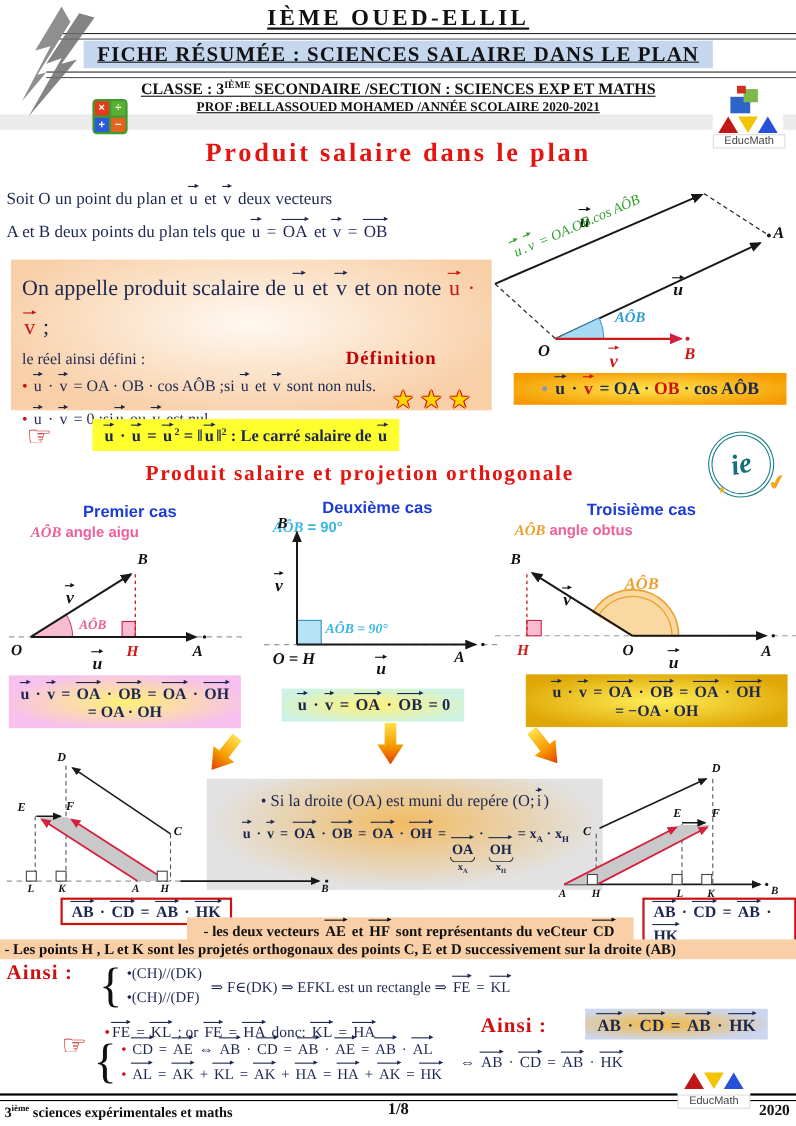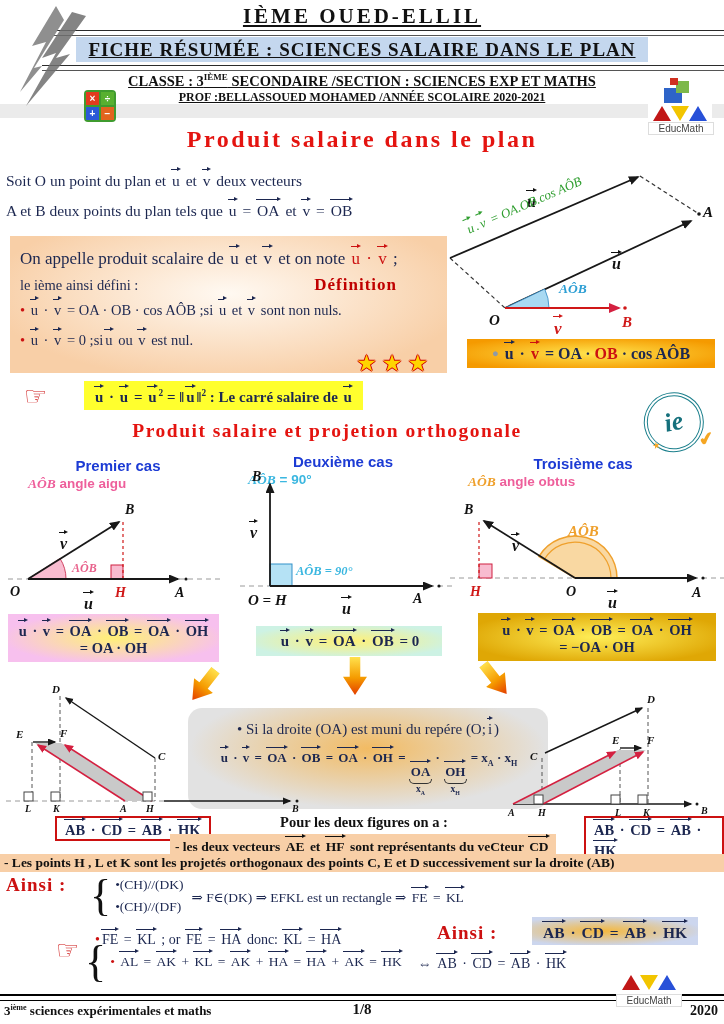--- a/index.html
+++ b/index.html
@@ -19,21 +19,21 @@
   .stack .ubrow{width:88%;height:4px;border:1px solid #333;border-top:none;border-radius:0 0 6px 6px;margin-top:1px;}
   .stack .ssub{font-size:9.5px;margin-top:1px;}
   
   .rule{position:absolute;height:4px;border-top:1.6px solid #2b2b2b;border-bottom:1.6px solid #555;}
   
   .defbox{background:radial-gradient(ellipse at 50% 42%,#fff9f2 0%,#f8cfa7 78%);}
   .cosbox{background:radial-gradient(ellipse at 50% 50%,#ffe34d 0%,#f59a00 85%);}
   .fbox1{background:radial-gradient(ellipse at 50% 50%,#fff176 0%,#f7c0ee 75%);}
   .fbox2{background:radial-gradient(ellipse at 50% 50%,#fff176 0%,#cdf2e4 80%);}
   .fbox3{background:radial-gradient(ellipse at 50% 50%,#ffee58 0%,#dfa705 80%);}
-  .graybox{background:radial-gradient(ellipse at 50% 40%,#f2bb63 0%,#e2e2e2 70%);border-radius:14px;}
+  .graybox{background:radial-gradient(ellipse at 50% 40%,#f2bb63 0%,#e2e2e2 70%);}
   .ainsibox{background:radial-gradient(ellipse at 42% 50%,#f5b83d 0%,#ccd6ee 75%);}
   .redbox{border:2px solid #cc1111;background:#fff;padding:0 6px;font-weight:bold;}
   .peachhl{background:#f8cfa7;}
   .navy{color:#1c2750;}
   
   .pl{position:absolute;font-style:italic;font-size:12px;line-height:1;font-weight:bold;}
   .vl{position:absolute;font-size:16px;font-weight:bold;font-style:italic;line-height:1;}
   .fig{position:absolute;}
   .fig svg{position:absolute;left:0;top:0;}
   .darrow{position:absolute;width:24px;height:38px;
@@ -104,23 +104,23 @@
     <span class="abs" style="left:5px;top:28px;white-space:nowrap"><i class="triu"></i><i class="trid"></i><i class="triu blue"></i></span>
     <span class="abs sans" style="left:0;top:44px;width:64px;text-align:center;font-size:10px;color:#444;border:1px solid #ddd">EducMath</span>
   </div>
 
   <div class="abs ctr" style="top:126px;left:0;right:0;font-size:24px;font-weight:bold;letter-spacing:2.5px;color:#e41410">Produit salaire dans le plan</div>
 
   <div class="abs navy" style="left:6px;top:168px;font-size:15.5px">Soit O  un point du plan et  <span class="vec">u</span>  et  <span class="vec">v</span>  deux vecteurs</div>
   <div class="abs navy" style="left:6px;top:198px;font-size:15.5px">A et B deux points du plan tels que  <span class="vec">u</span> = <span class="vec">OA</span>  et  <span class="vec">v</span> = <span class="vec">OB</span></div>
 
   <div class="abs defbox" style="left:10px;top:236px;width:437px;height:137px;padding:8px 10px;box-sizing:border-box">
-    <div class="navy" style="font-size:17px;line-height:1.8">On appelle produit scalaire de <span class="vec">u</span> et <span class="vec">v</span> et on note <span class="mred"><span class="vec">u</span> · <span class="vec">v</span></span> ;</div>
+    <div class="navy" style="font-size:20px;line-height:1.8">On appelle produit scalaire de <span class="vec">u</span> et <span class="vec">v</span> et on note <span class="mred"><span class="vec">u</span> · <span class="vec">v</span></span> ;</div>
     <div style="display:flex;align-items:baseline">
-      <span class="navy" style="font-size:14.5px">le ième ainsi défini :</span>
+      <span class="navy" style="font-size:14.5px">le réel ainsi défini :</span>
       <span style="margin-left:auto;margin-right:40px;color:#c00000;font-weight:bold;font-size:17px;letter-spacing:1px">Définition</span>
     </div>
     <div class="navy" style="font-size:14.5px;line-height:2.1"><span class="mred">•</span> <span class="vec">u</span> · <span class="vec">v</span> = OA · OB · cos AÔB ;si <span class="vec">u</span> et <span class="vec">v</span> sont non nuls.</div>
     <div class="navy" style="font-size:14.5px;line-height:2.1"><span class="mred">•</span> <span class="vec">u</span> · <span class="vec">v</span> = 0 ;si<span class="vec">u</span> ou <span class="vec">v</span> est nul.</div>
     <span class="abs star3" style="right:14px;bottom:-4px">★★★</span>
   </div>
 
   <div class="fig" style="left:445px;top:163px;width:279px;height:174px">
     <svg width="279" height="174" viewBox="0 0 279 174">
       <line x1="5" y1="95" x2="60" y2="145" stroke="#333" stroke-width="1.2" stroke-dasharray="4,3"></line>
@@ -222,21 +222,21 @@
     <i class="pl" style="left:242px;top:93px;font-size:14px">A</i>
     <b class="vl" style="left:60px;top:40px"><span class="vec">v</span></b>
     <b class="vl" style="left:156px;top:97px"><span class="vec">u</span></b>
     <i class="abs" style="left:118px;top:30px;color:#efa02c;font-style:italic;font-size:15px;font-weight:bold">AÔB</i>
   </div>
 
   <div class="abs fbox1 ctr navy" style="left:8px;top:614px;width:207px;padding:5px 2px;font-size:14.5px;font-weight:bold">
     <div><span class="vec">u</span> · <span class="vec">v</span> = <span class="vec">OA</span> · <span class="vec">OB</span> = <span class="vec">OA</span> · <span class="vec">OH</span></div>
     <div>= OA · OH</div>
   </div>
-  <div class="abs fbox2 ctr navy" style="left:256px;top:626px;width:186px;height:30px;line-height:30px;font-size:15px;font-weight:bold"><span class="vec">u</span> · <span class="vec">v</span> = <span class="vec">OA</span> · <span class="vec">OB</span> = 0</div>
+  <div class="abs fbox2 ctr navy" style="left:256px;top:626px;width:166px;height:30px;line-height:30px;font-size:15px;font-weight:bold"><span class="vec">u</span> · <span class="vec">v</span> = <span class="vec">OA</span> · <span class="vec">OB</span> = 0</div>
   <div class="abs fbox3 ctr navy" style="left:478px;top:613px;width:234px;padding:5px 2px;font-size:14.5px;font-weight:bold">
     <div><span class="vec">u</span> · <span class="vec">v</span> = <span class="vec">OA</span> · <span class="vec">OB</span> = <span class="vec">OA</span> · <span class="vec">OH</span></div>
     <div>= −OA · OH</div>
   </div>
 
   <div class="darrow" style="left:192px;top:666px;transform:rotate(38deg)"></div>
   <div class="darrow" style="left:343px;top:657px"></div>
   <div class="darrow" style="left:483px;top:660px;transform:rotate(-38deg)"></div>
 
   <div class="abs graybox ctr navy" style="left:188px;top:708px;width:360px;padding:9px 4px 12px;box-sizing:border-box">
@@ -300,42 +300,42 @@
     <i class="pl" style="left:33px;top:117px;font-size:10px">H</i>
     <i class="pl" style="left:110px;top:117px;font-size:10px">L</i>
     <i class="pl" style="left:138px;top:117px;font-size:10px">K</i>
     <i class="pl" style="left:196px;top:115px;font-size:10px">B</i>
     <i class="pl" style="left:25px;top:60px;font-size:11px">C</i>
     <i class="pl" style="left:142px;top:3px;font-size:11px">D</i>
     <i class="pl" style="left:107px;top:44px;font-size:11px">E</i>
     <i class="pl" style="left:142px;top:44px;font-size:11px">F</i>
   </div>
 
-  <div class="abs ctr" style="left:214px;top:814px;width:300px;font-size:14.5px;font-weight:bold">Pour les deux figures on a :</div>
   <div class="abs redbox navy" style="left:55px;top:816px;font-size:14.5px"><span class="vec">AB</span> · <span class="vec">CD</span> = <span class="vec">AB</span> · <span class="vec">HK</span></div>
   <div class="abs redbox navy" style="left:584px;top:816px;font-size:14.5px"><span class="vec">AB</span> · <span class="vec">CD</span> = <span class="vec">AB</span> · <span class="vec">HK</span></div>
-  <div class="abs peachhl" style="left:170px;top:834px;padding:1px 5px;font-size:13.5px;font-weight:bold">- les deux vecteurs <span class="vec">AE</span> et <span class="vec">HF</span> sont représentants du veCteur <span class="vec">CD</span></div>
+  <div class="abs peachhl" style="left:170px;top:834px;padding:1px 15px;font-size:13.5px;font-weight:bold">- les deux vecteurs <span class="vec">AE</span> et <span class="vec">HF</span> sont représentants du veCteur <span class="vec">CD</span></div>
   <div class="abs peachhl" style="left:0;right:0;top:854px;padding:1px 4px;font-size:13.5px;font-weight:bold">- Les points H , L  et K sont les projetés orthogonaux des points C, E et D successivement sur la droite (AB)</div>
 
   <div class="abs" style="left:6px;top:874px;font-size:19px;font-weight:bold;letter-spacing:1px;color:#cc1111">Ainsi :</div>
   <div class="sys" style="left:90px;top:874px">
     <span class="brace">{</span>
     <span class="rows navy">
       <div>•(CH)//(DK)</div>
       <div>•(CH)//(DF)</div>
     </span>
     <span class="res navy">⇒ F∈(DK) ⇒ EFKL est un rectangle ⇒ <span class="vec">FE</span> = <span class="vec">KL</span></span>
   </div>
   <div class="abs navy" style="left:95px;top:928px;font-size:14px"><span class="mred">•</span><span class="vec">FE</span> = <span class="vec">KL</span> ;  or  <span class="vec">FE</span> = <span class="vec">HA</span>  donc: <span class="vec">KL</span> = <span class="vec">HA</span></div>
   <span class="hand" style="left:56px;top:938px">☞</span>
   <div class="abs" style="left:437px;top:922px;font-size:19px;font-weight:bold;letter-spacing:1px;color:#cc1111">Ainsi :</div>
   <div class="abs ainsibox navy" style="left:532px;top:917px;padding:3px 9px;font-size:15.5px;font-weight:bold"><span class="vec">AB</span> · <span class="vec">CD</span> = <span class="vec">AB</span> · <span class="vec">HK</span></div>
   <div class="sys" style="left:85px;top:942px">
     <span class="brace">{</span>
     <span class="rows navy">
+      <div><span class="mred">•</span> <span class="vec">CD</span> = <span class="vec">AE</span> ⇔ <span class="vec">AB</span> · <span class="vec">CD</span> = <span class="vec">AB</span> · <span class="vec">AE</span> = <span class="vec">AB</span> · <span class="vec">AL</span></div>
       <div><span class="mred">•</span> <span class="vec">AL</span> = <span class="vec">AK</span> + <span class="vec">KL</span> = <span class="vec">AK</span> + <span class="vec">HA</span> = <span class="vec">HA</span> + <span class="vec">AK</span> = <span class="vec">HK</span></div>
     </span>
     <span class="res navy" style="margin-left:14px;font-size:14px">⇔ <span class="vec">AB</span> · <span class="vec">CD</span> = <span class="vec">AB</span> · <span class="vec">HK</span></span>
   </div>
 
   <div class="abs" style="left:0;right:0;top:994px;height:4px;border-top:2.2px solid #000;border-bottom:1.2px solid #000"></div>
   <div class="abs" style="left:4px;top:1003px;font-size:13px;font-weight:bold">3<sup>ième</sup> sciences expérimentales et maths</div>
   <div class="abs ctr" style="left:0;right:0;top:1001px;font-size:15px;font-weight:bold">1/8</div>
   <div class="abs ctr" style="left:616px;top:975px;width:66px;background:#fff;z-index:3">
     <span style="white-space:nowrap"><i class="triu"></i><i class="trid"></i><i class="triu blue"></i></span>

